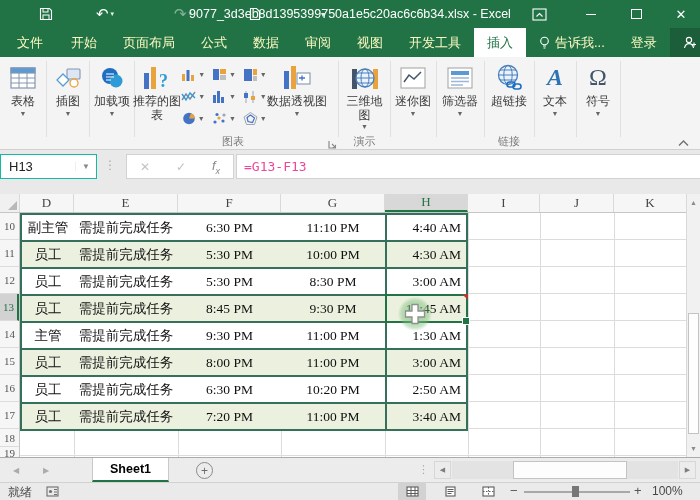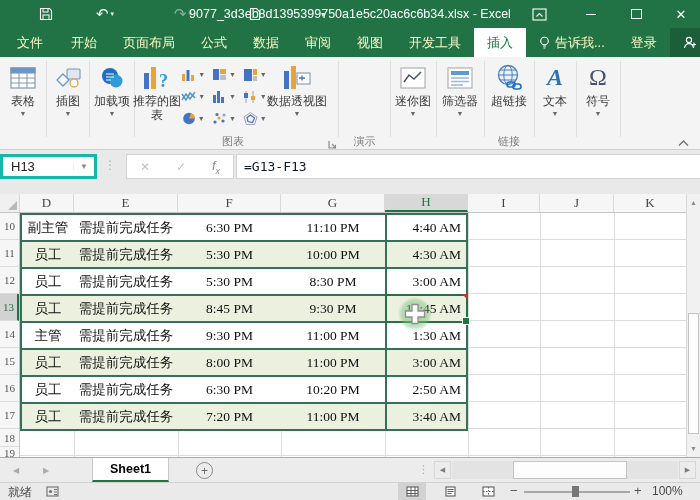--- a/index.html
+++ b/index.html
@@ -34,32 +34,32 @@
   .nowrap{white-space:nowrap;}
   .glabel{position:absolute;top:77px;font-size:11px;color:#7a7a7a;text-align:center;}
   .cgrid{position:absolute;left:178px;top:6px;width:92px;}
   .cgrow{display:flex;height:22px;}
   .gcell{width:31px;display:flex;align-items:center;justify-content:center;gap:2px;}
   .launcher{position:absolute;top:78px;}
   .chev{position:absolute;top:76px;}
   
   .fbar{position:absolute;top:150px;left:0;right:0;height:44px;background:#e9e9e9;}
   .namebox{position:absolute;left:0;top:4px;width:97px;height:25px;background:#fff;
-    border:3px solid #14b8a6;box-sizing:border-box;display:flex;align-items:center;font-size:13px;color:#222;}
+    border:1px solid #14b8a6;box-sizing:border-box;display:flex;align-items:center;font-size:13px;color:#222;}
   .namebox .nbt{flex:1;padding-left:8px;}
   .nb-caret{font-size:8px;color:#888;padding:0 6px;border-left:1px solid #eee;}
   .fdots{position:absolute;left:104px;top:8px;color:#a8a8a8;font-size:12px;}
   .fbtns{position:absolute;left:126px;top:4px;width:108px;height:25px;background:#fff;
     border:1px solid #d2d2d2;box-sizing:border-box;display:flex;align-items:center;justify-content:space-around;}
   .fgly{color:#c2c2c2;font-size:12px;}
   .fxgly{color:#8a8a8a;font-size:13px;font-family:Liberation Sans, sans-serif;font-style:italic;}
   .fxgly sub{font-size:9px;}
   .ffield{position:absolute;left:236px;right:0;top:4px;height:25px;background:#fff;
     border:1px solid #d2d2d2;border-right:none;box-sizing:border-box;display:flex;align-items:center;
-    font-family:"DejaVu Sans Mono",monospace;font-size:13px;color:#0f172a;padding-left:7px;}
+    font-family:"DejaVu Sans Mono",monospace;font-size:13px;color:#ec4899;padding-left:7px;}
   
   .colheads{position:absolute;top:194px;left:0;width:686px;height:19px;display:flex;background:#f6f6f6;
     border-bottom:1px solid #c6c6c6;box-sizing:border-box;
     font-family:"Liberation Serif",serif;font-size:13px;color:#454545;}
   .ch{border-right:1px solid #d9d9d9;box-sizing:border-box;display:flex;align-items:center;justify-content:center;}
   .ch.sel{background:#d8d8d8;color:#217346;border-bottom:2px solid #217346;}
   .corner{position:relative;background:#f0f0f0;}
   .corner::after{content:"";position:absolute;right:2px;bottom:2px;width:0;height:0;
     border-left:9px solid transparent;border-bottom:9px solid #b8b8b8;}
   
@@ -357,20 +357,33 @@
 
     <div class="glabel" style="left:133px;width:200px;">图表</div>
     <div class="launcher" style="left:328px;">
       <svg width="9" height="9" viewBox="0 0 9 9">
         <path d="M1 1v7h7" fill="none" stroke="#8a8a8a" stroke-width="1.2"></path>
         <path d="M4 4l3.5 3.5M7.5 4.8v2.7h-2.7" fill="none" stroke="#8a8a8a" stroke-width="1.1"></path>
       </svg>
     </div>
     <div class="rsep" style="left:338px;"></div>
 
+    <div class="rbtn" style="left:341px;width:47px;">
+      <span class="ric">
+        <svg width="28" height="26" viewBox="0 0 28 26">
+          <rect x="1" y="4" width="5" height="20" fill="#44546a"></rect>
+          <rect x="22" y="4" width="5" height="20" fill="#e8a33d"></rect>
+          <circle cx="14" cy="13" r="9" fill="#eaf2fb" stroke="#4a7ebb" stroke-width="1.3"></circle>
+          <ellipse cx="14" cy="13" rx="4" ry="9" fill="none" stroke="#4a7ebb" stroke-width="1"></ellipse>
+          <path d="M5 13h18M6.5 8h15M6.5 18h15" stroke="#4a7ebb" stroke-width="1"></path>
+        </svg>
+      </span>
+      <span style="width:47px;">三维地图</span>
+      <span class="caret">▼</span>
+    </div>
     <div class="glabel" style="left:341px;width:47px;">演示</div>
     <div class="rsep" style="left:390px;"></div>
 
     <div class="rbtn" style="left:392px;width:42px;">
       <span class="ric">
         <svg width="26" height="22" viewBox="0 0 26 22">
           <rect x="1" y="1" width="24" height="20" fill="#fff" stroke="#a9a9a9" stroke-width="1.1"></rect>
           <path d="M4 15 L9 8 L14 12 L21 5" fill="none" stroke="#44546a" stroke-width="1.5"></path>
         </svg>
       </span>

